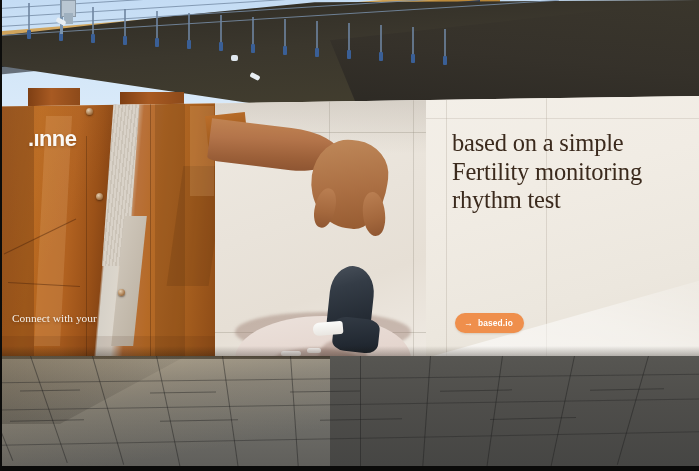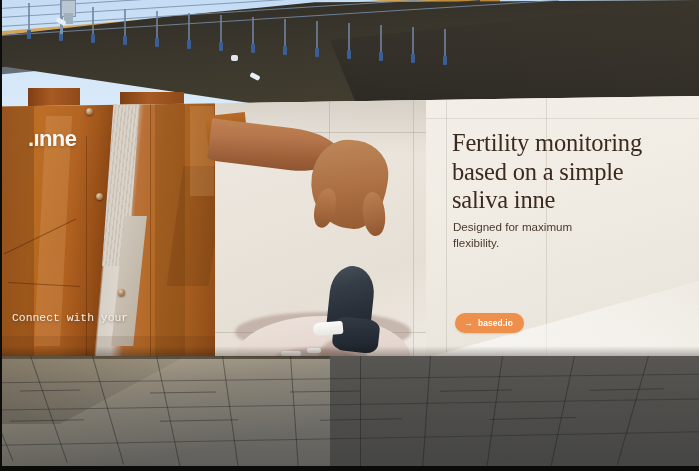--- a/index.html
+++ b/index.html
@@ -210,21 +210,21 @@
   .brand{
     position:absolute;left:12px;top:126px;
     font-family:"Liberation Sans",sans-serif;
     font-size:22px;font-weight:bold;color:#fbf8f4;
     letter-spacing:-0.6px;z-index:14;
     text-shadow:0 1px 3px rgba(70,34,10,.35);
     margin-left:16px;
   }
   .tagline{
     position:absolute;left:12px;top:311px;width:120px;
-    font-family:Liberation Mono, monospace;
+    font-family:Liberation Serif, serif;
     font-size:11.4px;line-height:1.32;color:#f6f1ea;
     z-index:14;
     text-shadow:0 1px 3px rgba(70,34,10,.45);
   }
 
   .board-bottom-shade{
     position:absolute;left:0;right:0;bottom:0;height:12px;
     background:linear-gradient(180deg,rgba(0,0,0,0),rgba(20,14,8,.35));
     z-index:20;
   }
@@ -389,29 +389,25 @@
     <div class="board-bottom-shade"></div>
   </div>
 
   <div class="brand">.ınne</div>
 
   <div class="tagline">
     <div>Connect with your</div>
   </div>
 
   <div class="headline">
+    <div>based on a simple</div>
     <div>Fertility monitoring</div>
-    <div>based on a simple</div>
-    <div>saliva inne</div>
-  </div>
-
-  <div class="subline">
-    <div>Designed for maximum</div>
-    <div>flexibility.</div>
-  </div>
+    <div>rhythm test</div>
+  </div>
+
 
   <div class="cta">
     <span class="arw">→</span>
     <span>based.io</span>
   </div>
 
   <div class="ground">
     <div class="kerb"></div>
     <div class="ground-right"></div>
     <div class="ground-warm"></div>

